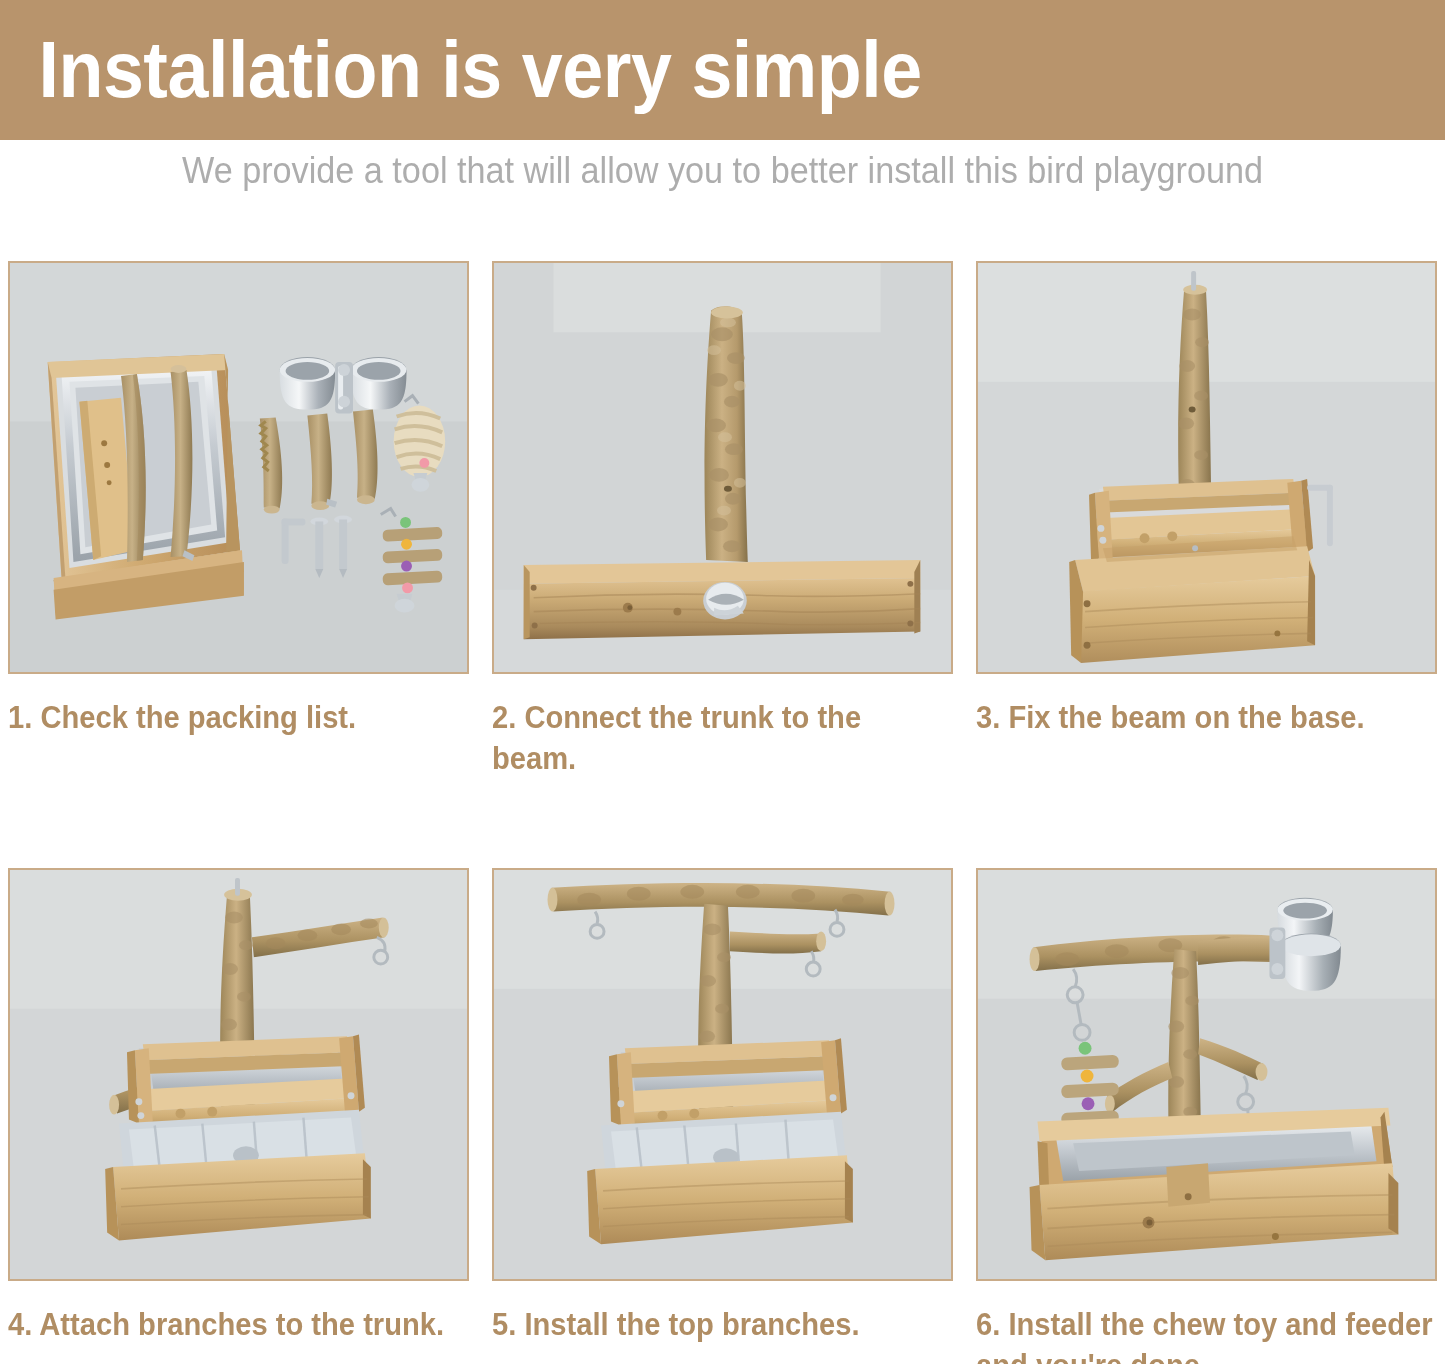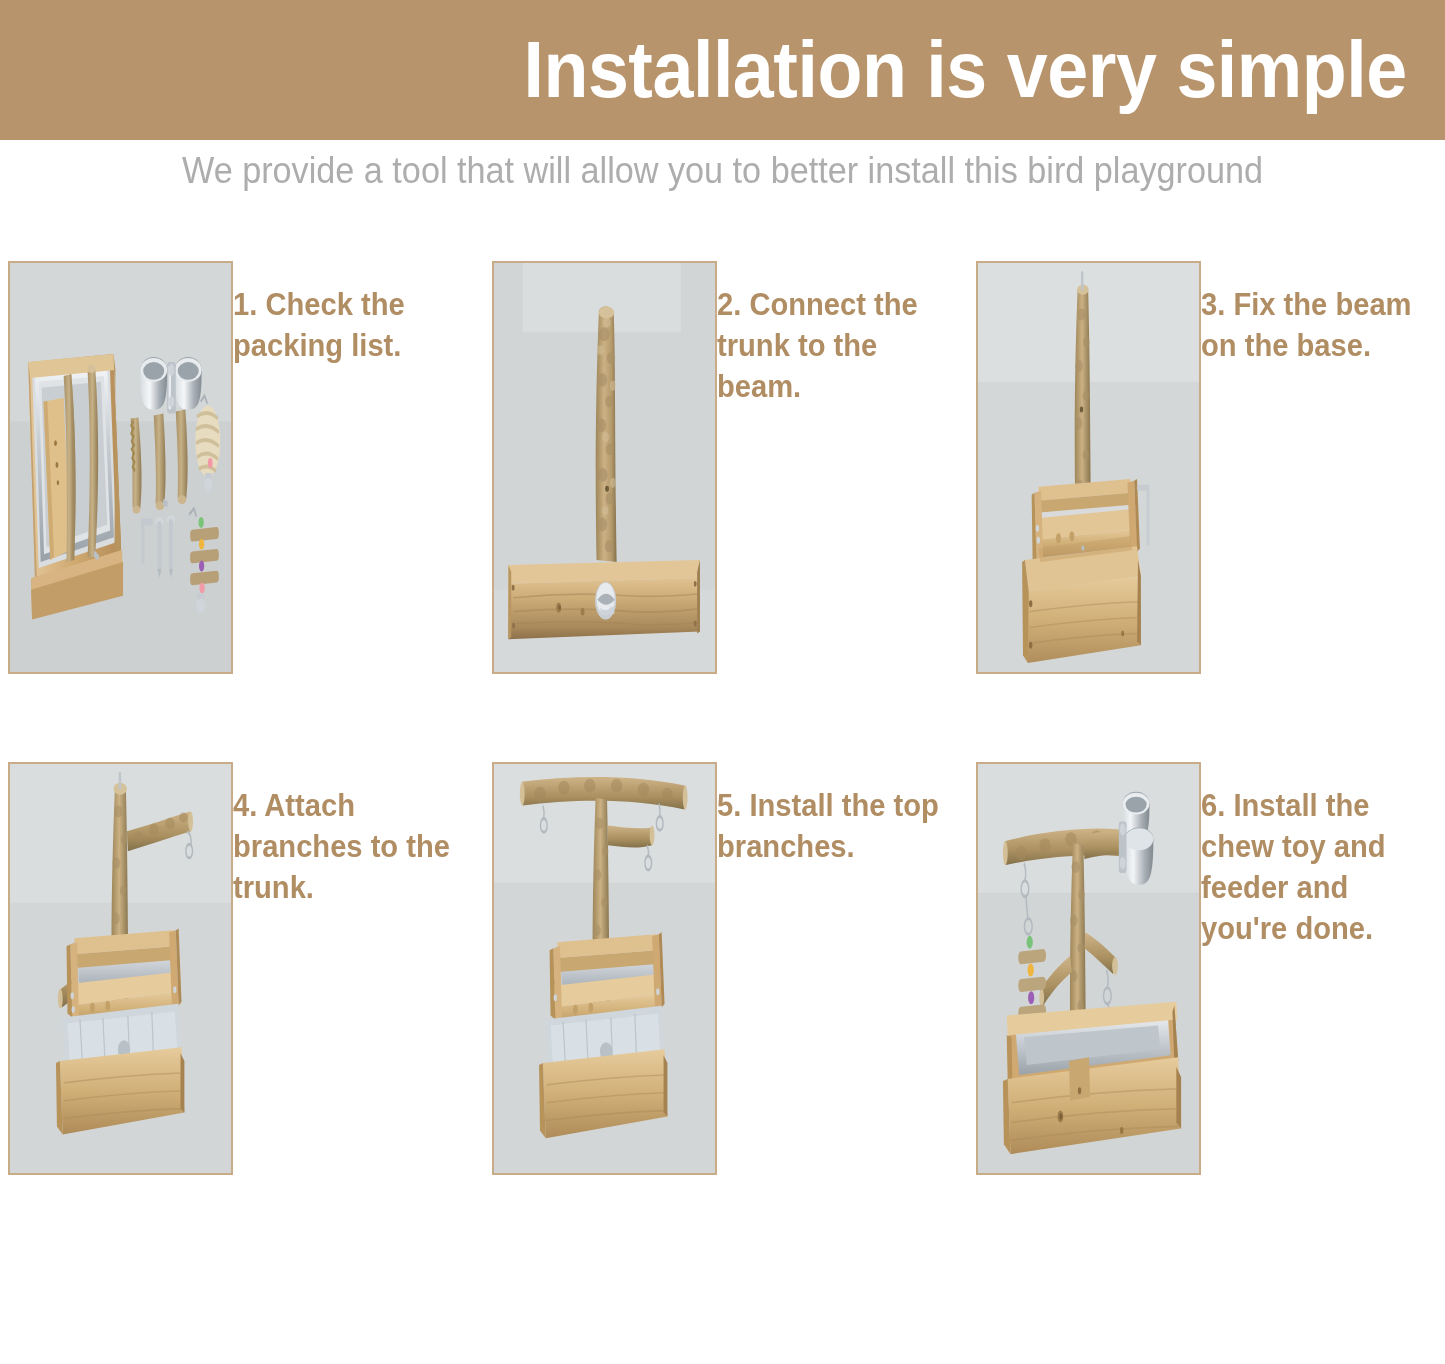--- a/index.html
+++ b/index.html
@@ -17,21 +17,21 @@
 
   
   .header-band {
     position: absolute;
     left: 0; top: 0;
     width: 1445px;
     height: 140px;
     background: #b8946c;
     display: flex;
     align-items: center;
-    justify-content: flex-end;
+    justify-content: flex-start;
   }
   .header-title {
     color: #ffffff;
     font-family: "Liberation Sans Narrow", "Liberation Sans", sans-serif;
     font-weight: bold;
     font-size: 80px;
     letter-spacing: -0.5px;
     transform: scaleX(0.92);
     line-height: 1;
     white-space: nowrap;
@@ -58,21 +58,21 @@
     width: 1429px;
   }
   .row {
     display: flex;
     gap: 23px;
   }
   .row-2 { margin-top: 88px; }
   .step {
     width: 461px;
     display: flex;
-    flex-direction: row;
+    flex-direction: column;
   }
   .photo {
     width: 461px;
     height: 413px;
     border: 2px solid #c9ab88;
     box-sizing: border-box;
     background: #cfd2d2;
     overflow: hidden;
     position: relative;
   }

